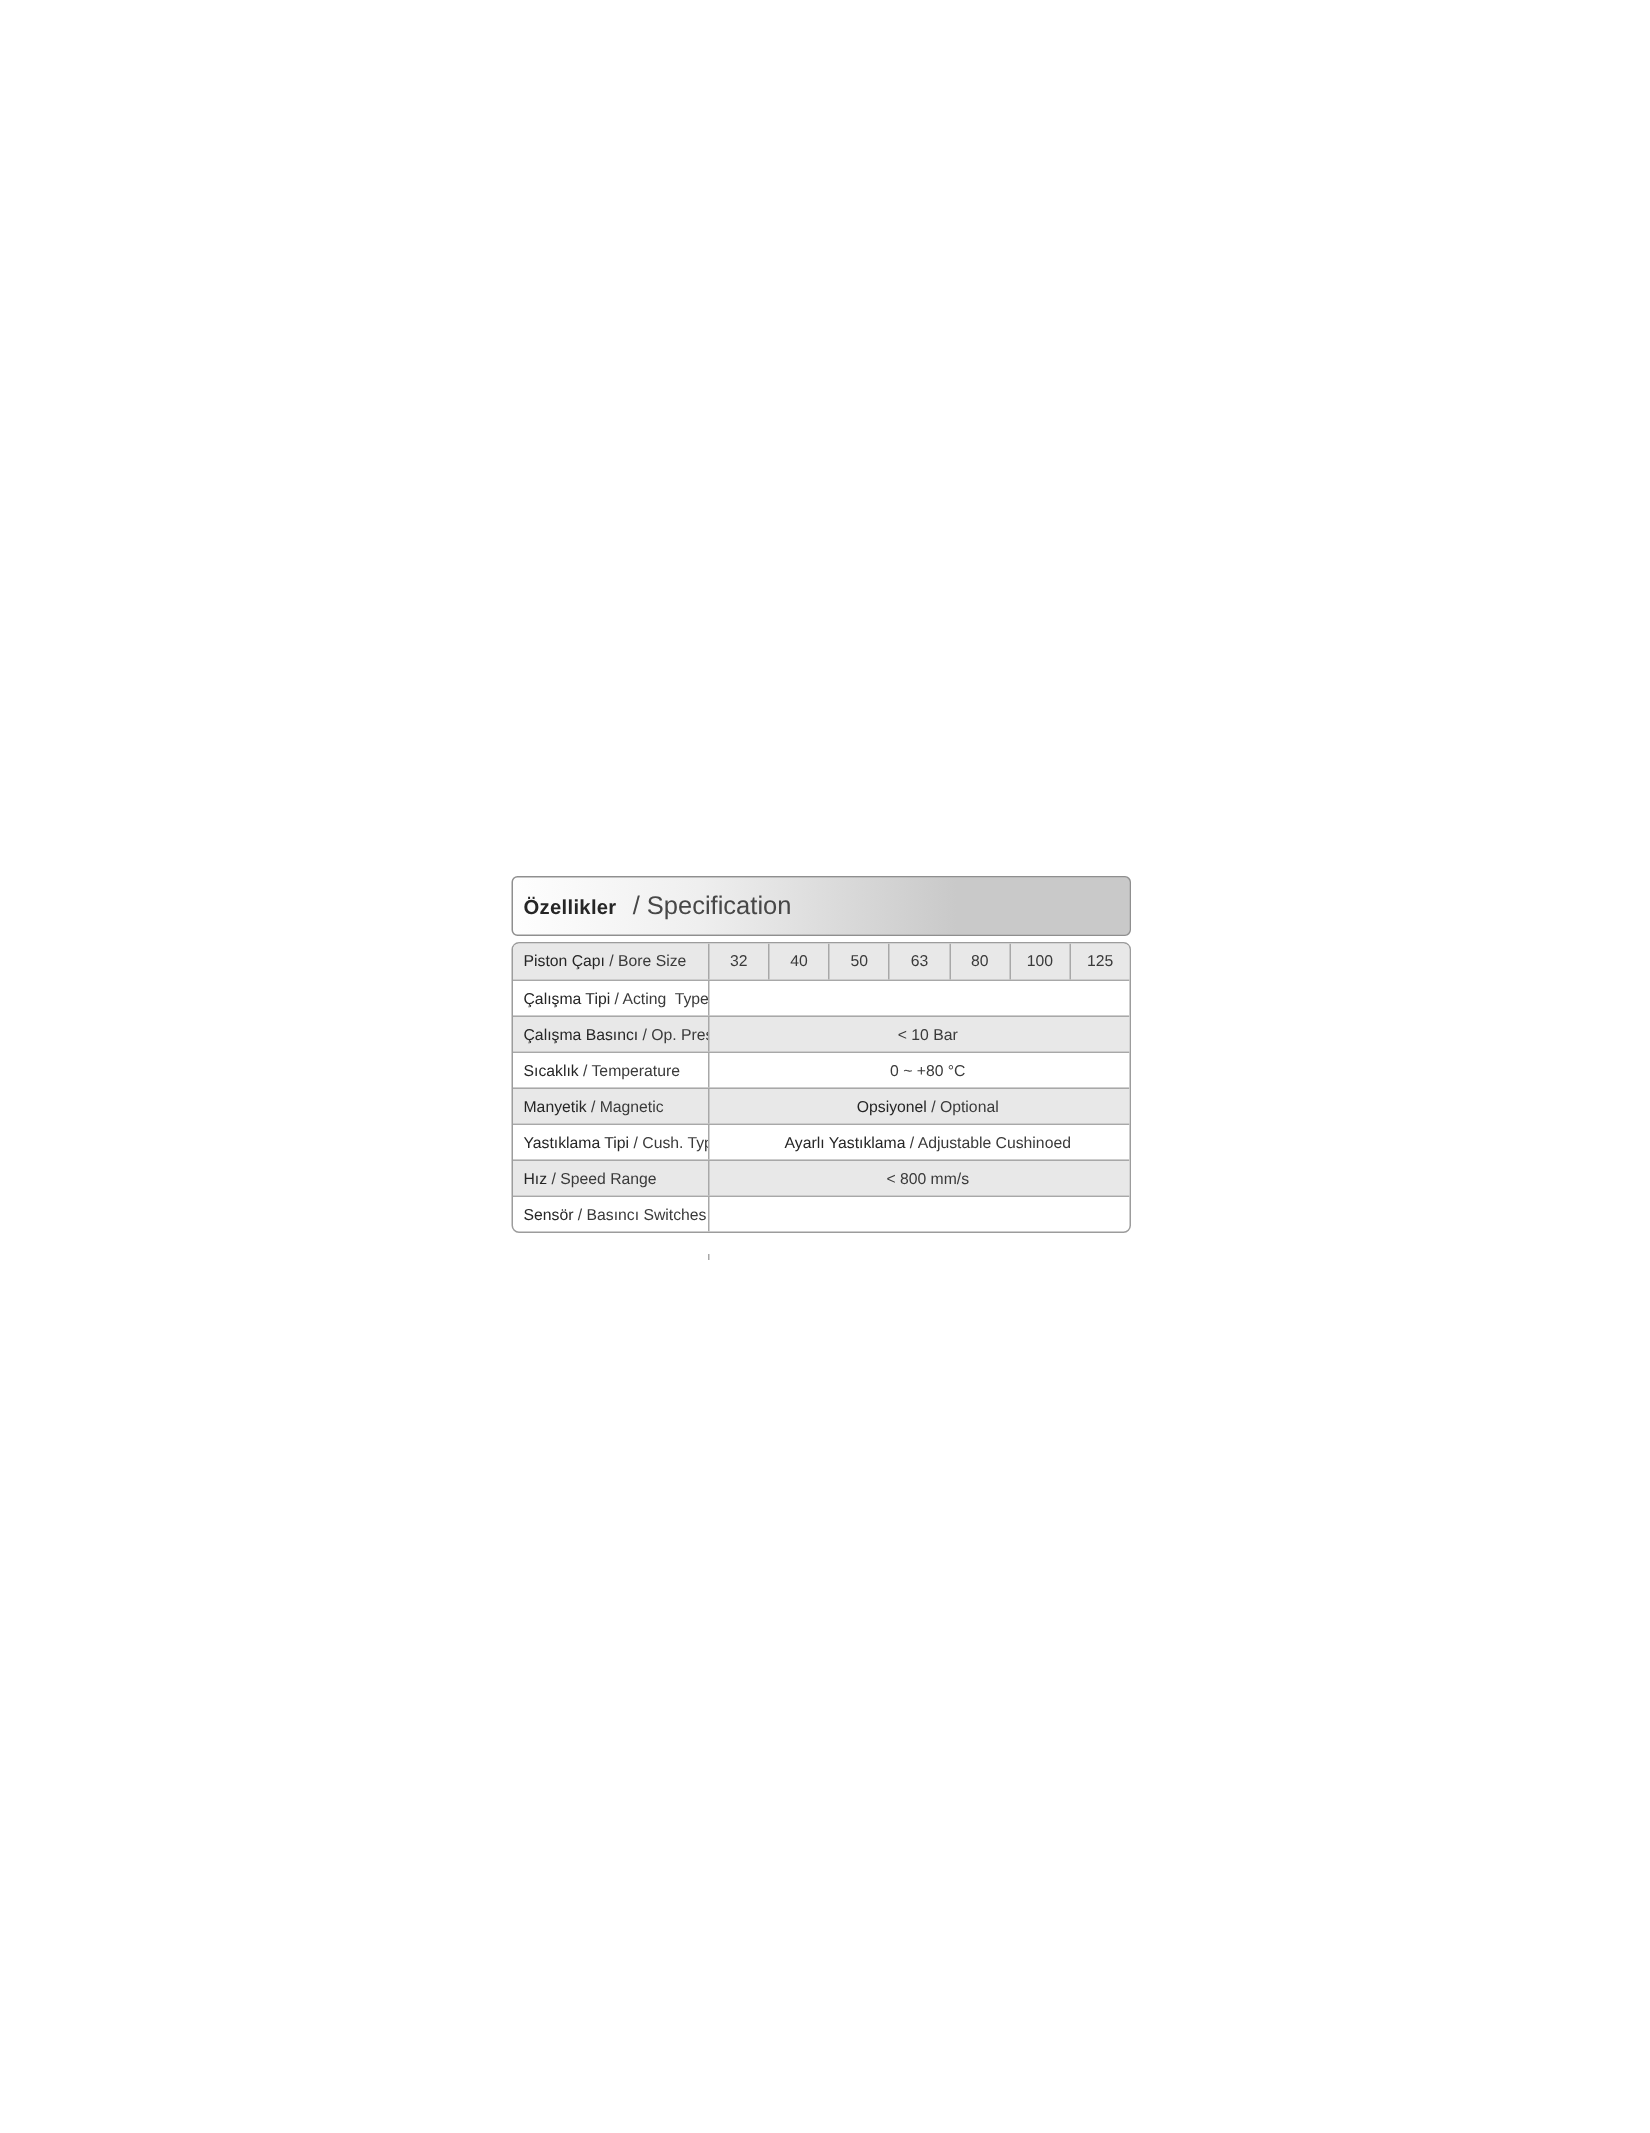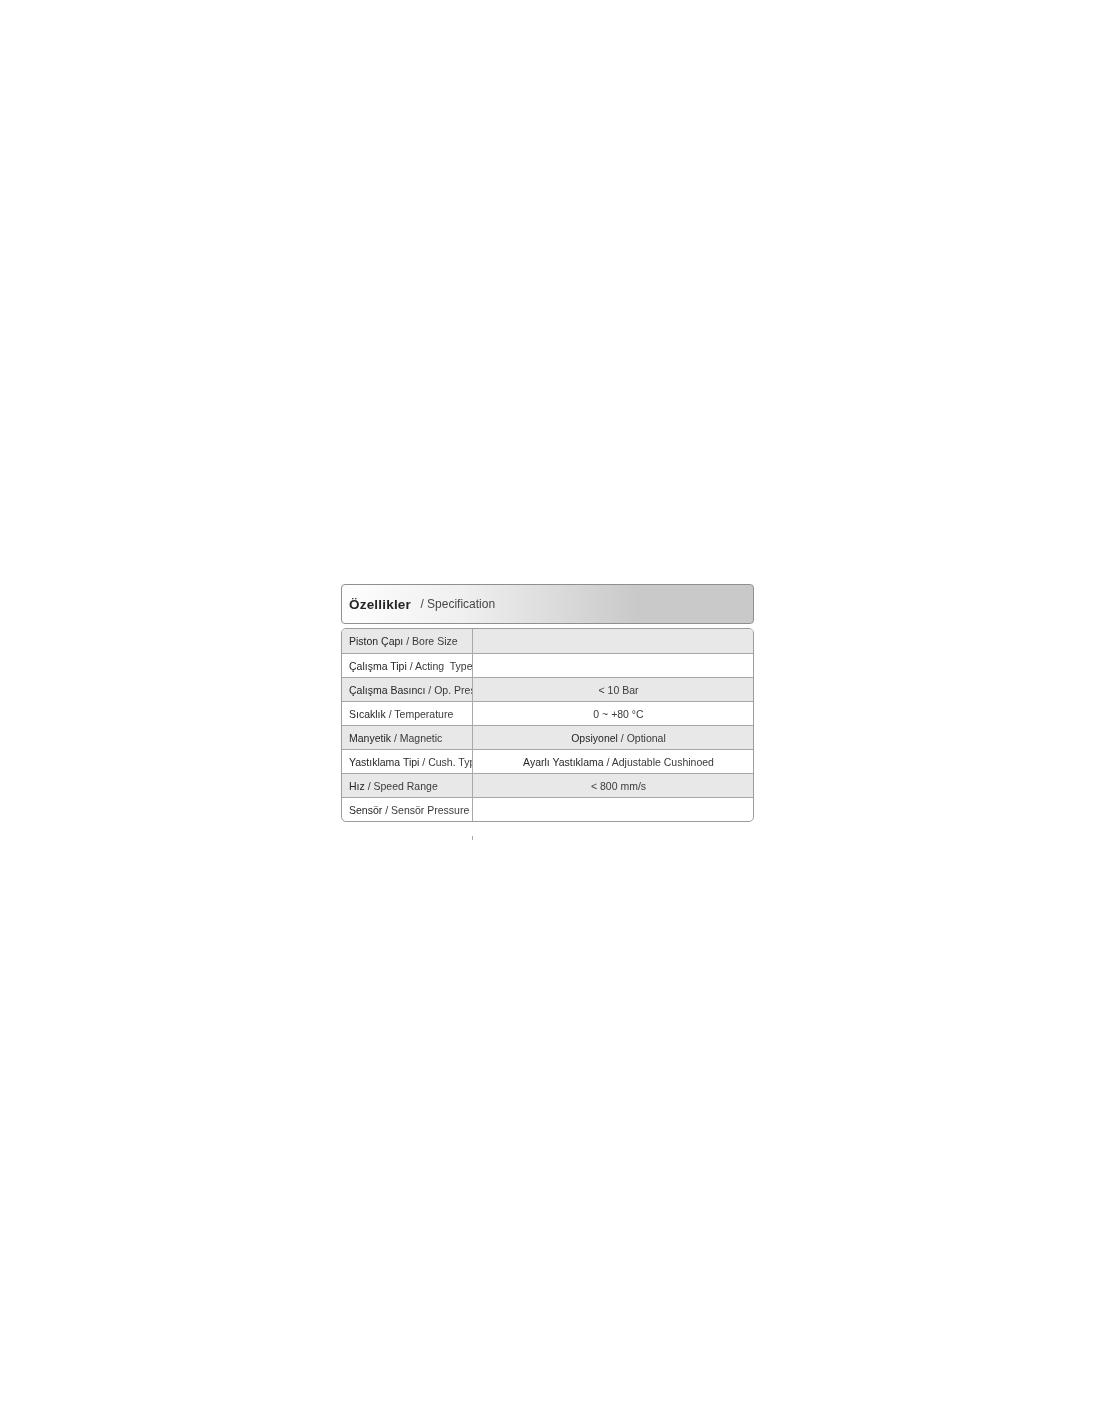--- a/index.html
+++ b/index.html
@@ -16,21 +16,21 @@
     border-radius:4px;
     background:linear-gradient(90deg,
       var(--title-grad-start, #fefefe) 0%,
       #efefef 30%,
       var(--title-grad-end, #c9c9c9) 72%,
       var(--title-grad-end, #c9c9c9) 100%);
     display:flex; align-items:center; padding-left:7px;
     margin-bottom:4px;
   }
   .title-tr { font-weight:bold; font-size:13.5px; color:var(--text-strong, #262626); letter-spacing:0.2px; }
-  .title-en { font-size:12px; color:#474747; margin-left:6px; white-space:pre;text-align:right; }
+  .title-en { font-size:17px; color:#474747; margin-left:6px; white-space:pre;text-align:right; }
 
   .spec-table {
     border:1px solid var(--table-border, #9c9c9c);
     border-radius:5px;
     overflow:hidden;
     background:var(--row-plain, #ffffff);
   }
   .row { display:flex; height:24px; align-items:stretch; }
   .row + .row { border-top:1px solid var(--grid-line, #a8a8a8);gap:11px; }
   .spec-table .row:nth-child(odd) { background:var(--row-shaded, #e8e8e8); }
@@ -72,20 +72,29 @@
     <span class="title-tr">Özellikler</span>
     <span class="title-en"> / Specification</span>
   </div>
 
   <div class="spec-table">
 
     <div class="row">
       <div class="cell label">
         <span class="b">Piston Çapı</span>
           <span class="r"> / Bore Size</span>
+      </div>
+      <div class="size-cells">
+        <div class="size-cell">32</div>
+        <div class="size-cell">40</div>
+        <div class="size-cell">50</div>
+        <div class="size-cell">63</div>
+        <div class="size-cell">80</div>
+        <div class="size-cell">100</div>
+        <div class="size-cell">125</div>
       </div>
     </div>
 
     <div class="row">
       <div class="cell label">
         <span class="b">Çalışma Tipi</span>
           <span class="r"> / Acting  Type</span>
       </div>
     </div>
 
@@ -141,20 +150,20 @@
       </div>
       <div class="cell value">
         <span class="b"></span>
           <span class="r">&lt; 800 mm/s</span>
       </div>
     </div>
 
     <div class="row">
       <div class="cell label">
         <span class="b">Sensör</span>
-          <span class="r"> / Sensör Pressure</span>
+          <span class="r"> / Basıncı Switches</span>
       </div>
     </div>
 
   </div>
 
   <div class="divider-tail"></div>
 </div>
 
 </body></html>

